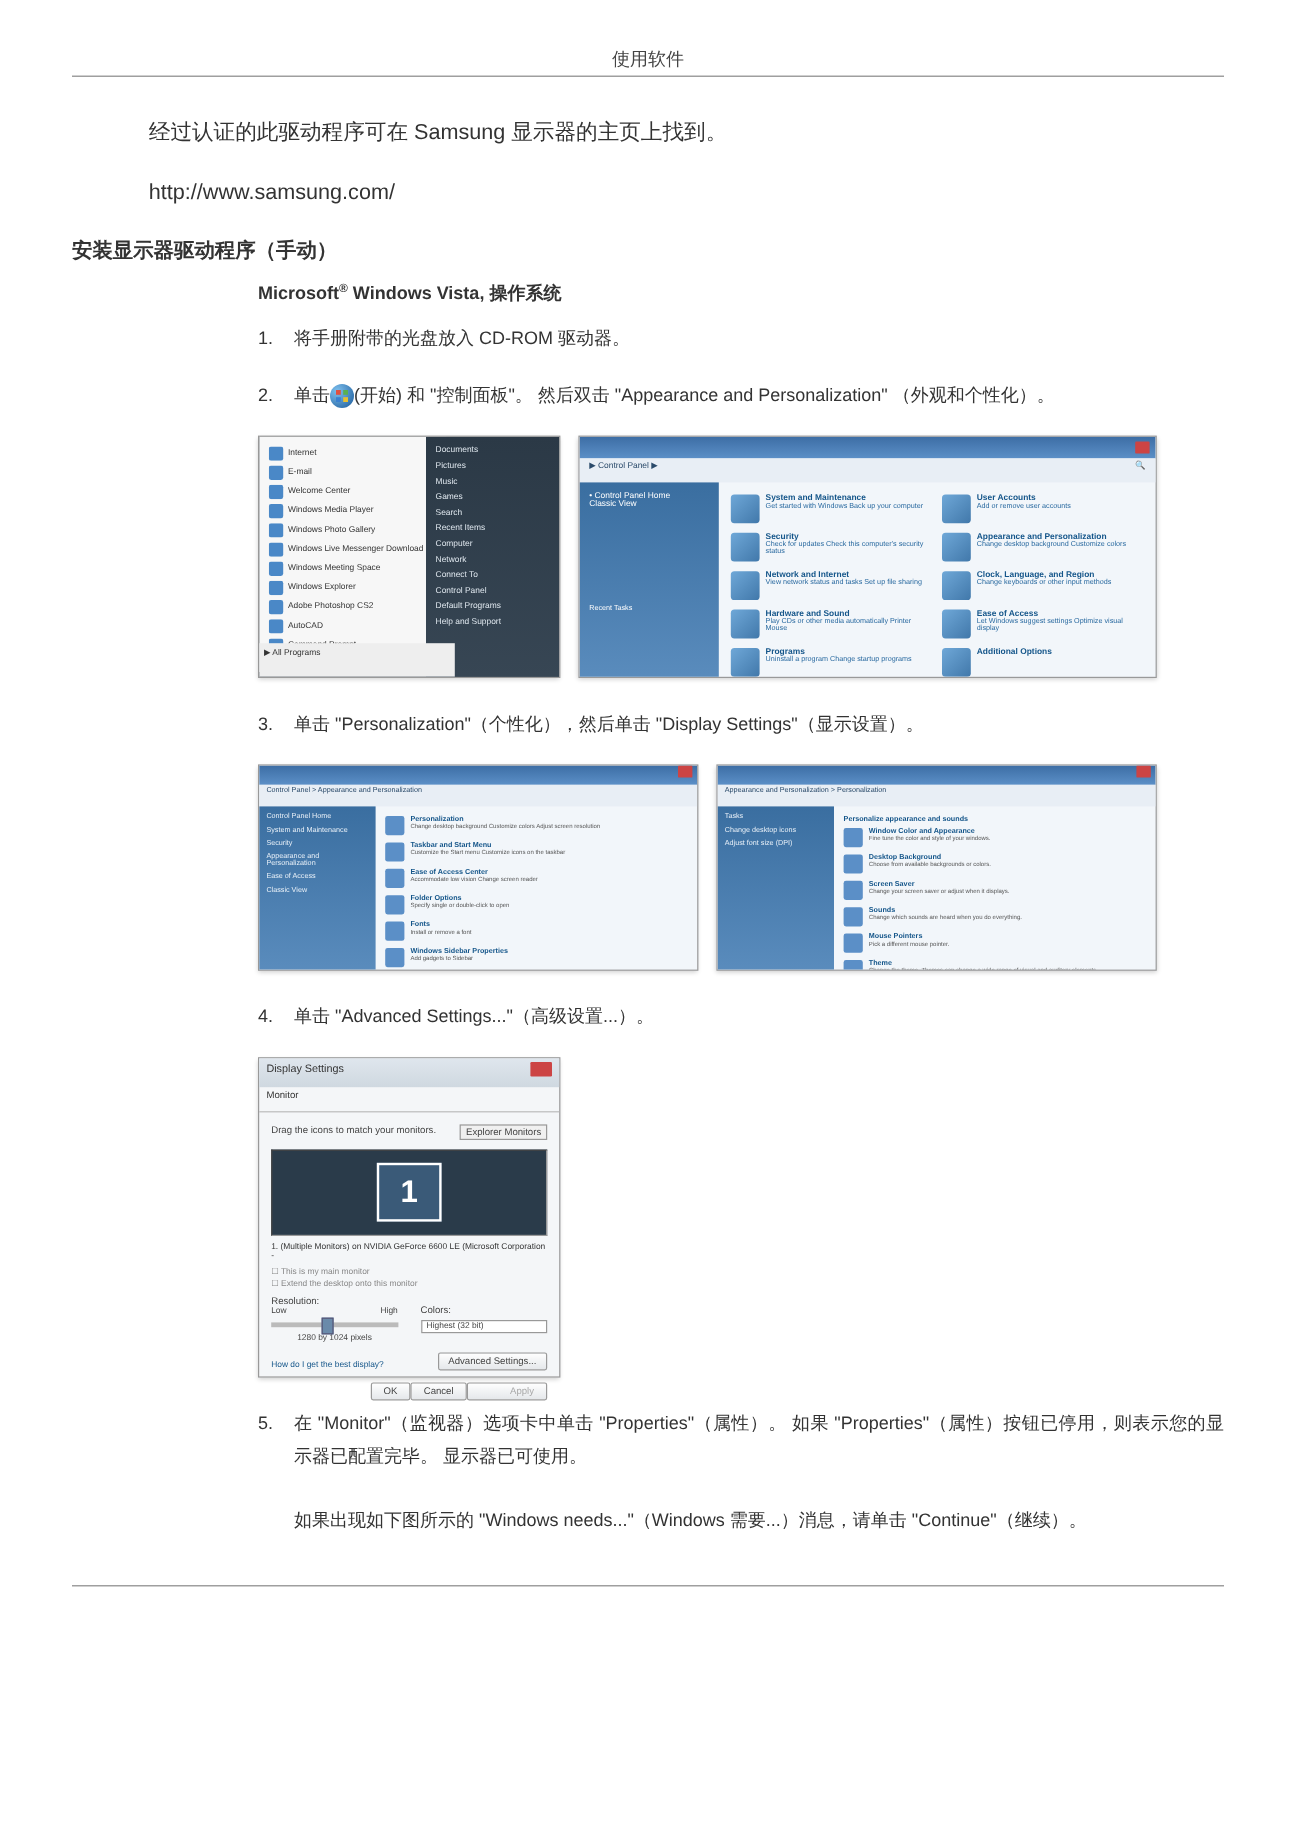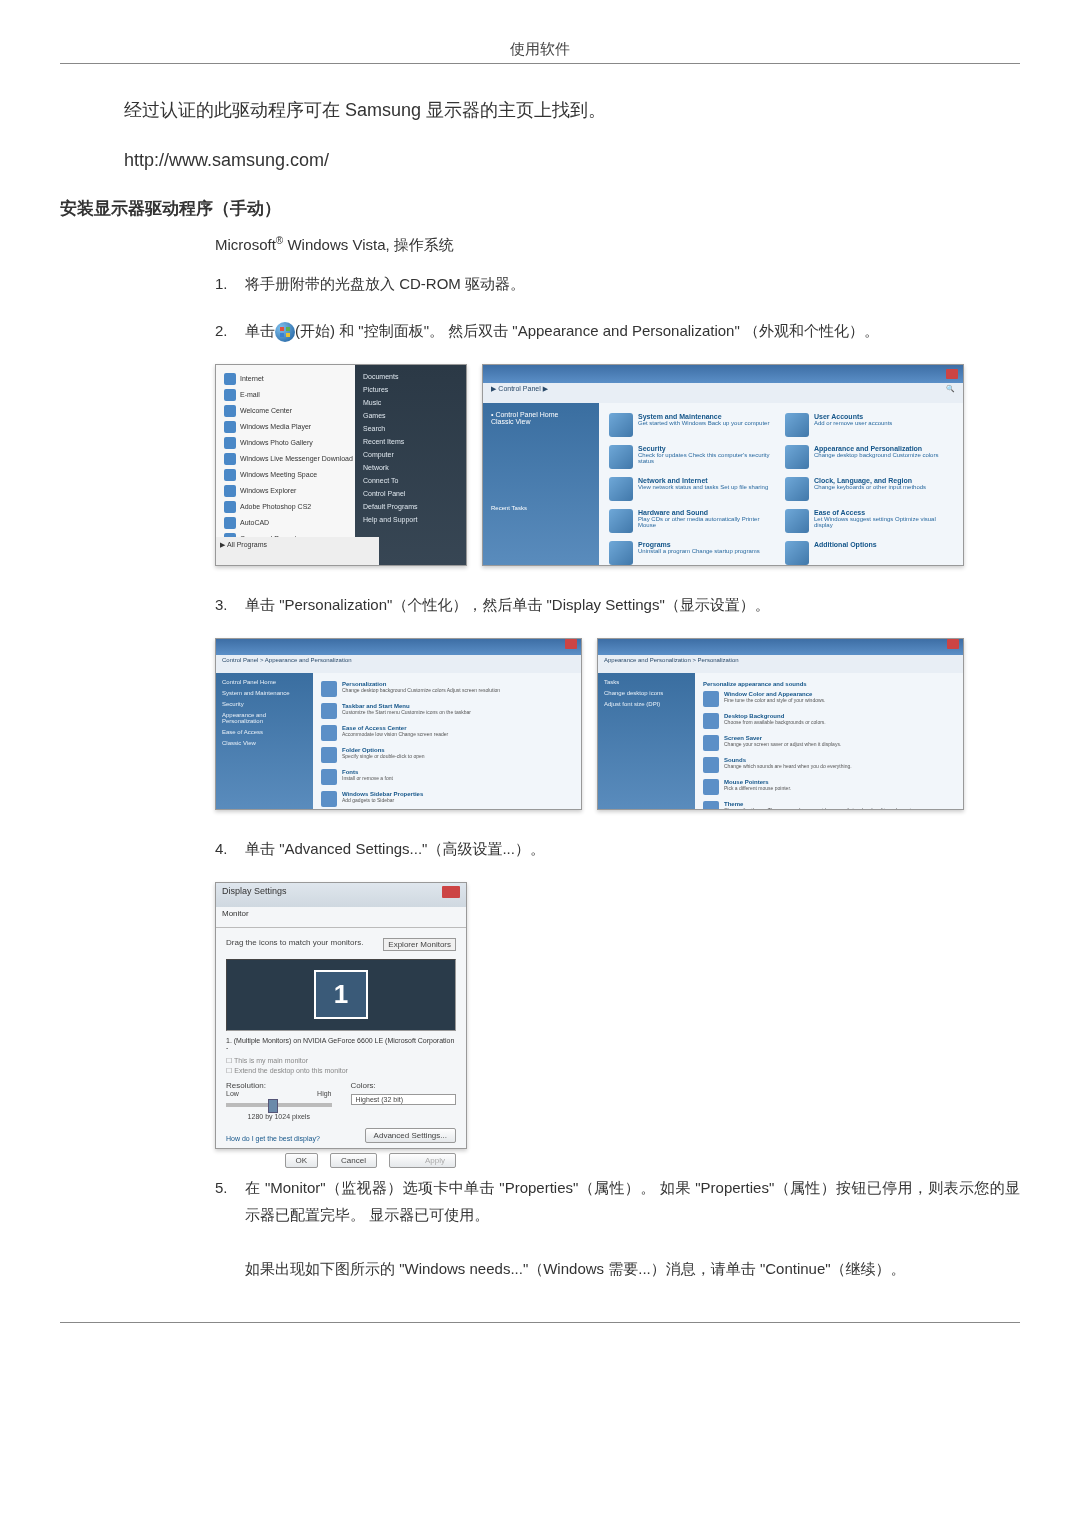--- a/index.html
+++ b/index.html
@@ -39,20 +39,21 @@
     font-size: 17px;
     font-weight: bold;
     margin: 20px 0 15px 0;
   }
   .indent-block {
     margin-left: 155px;
   }
   .os-line {
     font-size: 15px;
     margin-bottom: 15px;
+    font-weight: bold;
   }
   sup { font-size: 10px; }
   ol.steps {
     margin: 0;
     padding: 0;
     list-style: none;
   }
   ol.steps > li {
     display: flex;
     margin-bottom: 20px;
@@ -184,26 +185,26 @@
     height:70px;background:#2a3b4a;border:1px inset #999;
     display:flex;align-items:center;justify-content:center;
     color:#fff;font-size:26px;font-weight:bold;margin-bottom:6px;
   }
   .display-settings .monbox .mon{
     width:50px;height:45px;background:#3a5a78;border:2px solid #fff;
     display:flex;align-items:center;justify-content:center;
   }
   .display-settings .sel{font-size:7px;color:#333;margin-bottom:6px;}
   .display-settings .chk{font-size:7px;color:#888;margin-bottom:2px;}
-  .display-settings .sliders{display:flex;gap:19px;margin-top:6px;}
+  .display-settings .sliders{display:flex;gap:19px;margin-top:6px;align-items:center;}
   .display-settings .sliders>div{flex:1;}
   .display-settings .slider-track{height:4px;background:#bbb;position:relative;margin:6px 0;}
   .display-settings .slider-thumb{position:absolute;left:40%;top:-4px;width:8px;height:12px;background:#6a8aaa;border:1px solid #557;}
   .display-settings .link{color:#15568a;font-size:7px;margin-top:8px;}
-  .display-settings .btns{display:flex;justify-content:flex-end;gap:12px;margin-top:10px;}
+  .display-settings .btns{display:flex;justify-content:flex-end;gap:0;margin-top:10px;}
   .display-settings .btns .b{
     border:1px solid #999;background:linear-gradient(180deg,#fefefe,#e5e8eb);
     font-size:8px;padding:2px 10px;border-radius:2px;
   }
   .display-settings .adv{
     border:1px solid #999;background:linear-gradient(180deg,#fefefe,#e5e8eb);
     font-size:8px;padding:2px 8px;border-radius:2px;float:right;margin-top:2px;
   }
   .justify{text-align:justify;}
   .start-icon{

